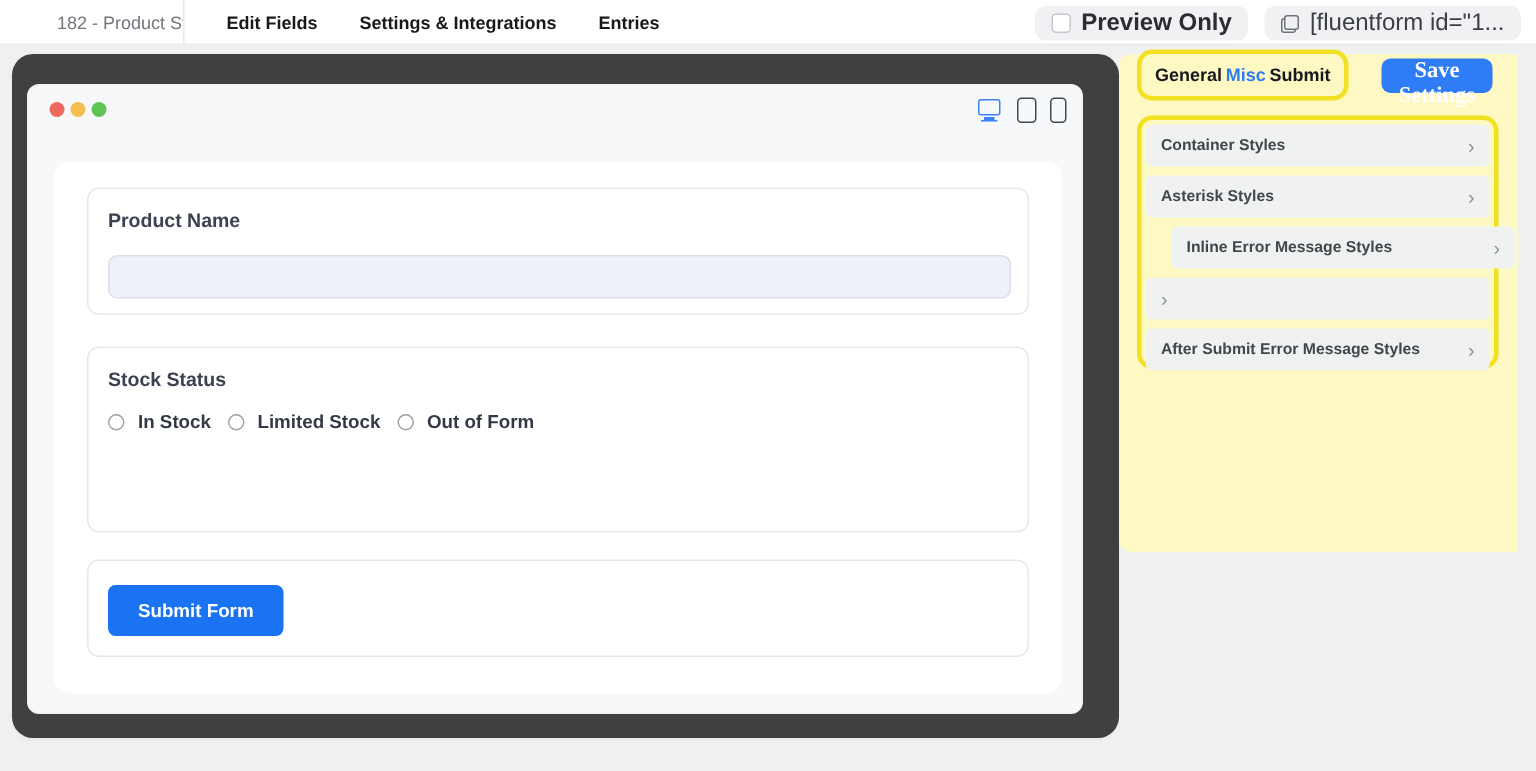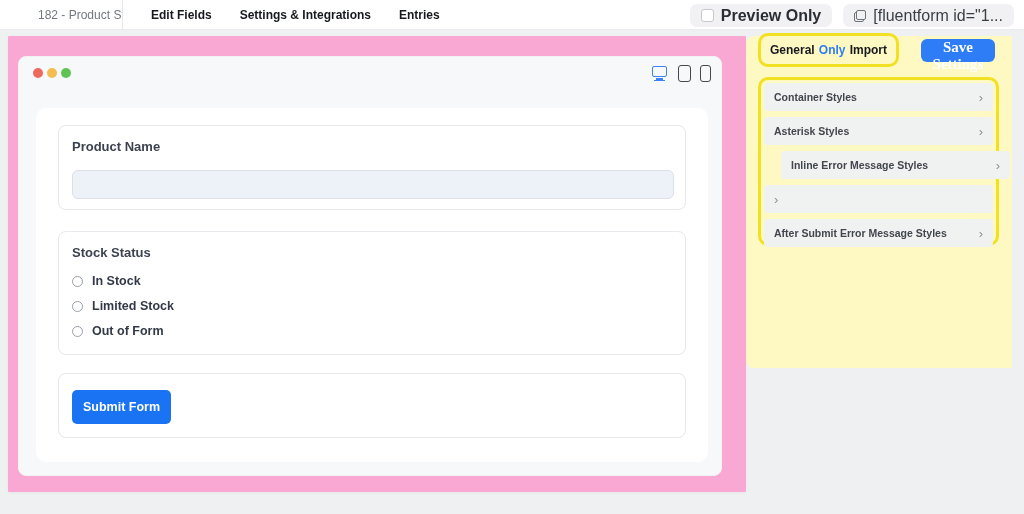--- a/index.html
+++ b/index.html
@@ -47,21 +47,21 @@
   }
   .copy-icon::after {
     content:""; position:absolute; right:0; top:0; width:8px; height:8px;
     border:1px solid #6f747b; border-radius:2px; background:#f1f1f3;
   }
   .shortcode-pill { font-weight:normal; color:#3a3e45; }
 
   
   .main-panel {
     position:absolute; left:8px; top:36px; width:738px; height:456px;
-    background:#f9a8d4; border-radius:1px;
+    background:#404040; border-radius:14px;
     box-shadow:0 1px 3px rgba(0,0,0,0.04);
   }
   .preview-panel {
     position:absolute; left:10px; top:20px; width:704px; height:420px;
     background:#f6f8fa; border-radius:8px; border:1px solid #f0f2f4;
   }
   .preview-header {
     position:absolute; left:0; top:0; width:100%; height:32px;
     display:flex; align-items:center; padding:0 14px;
   }
@@ -101,28 +101,28 @@
   .card-submit  { top:265px; height:65px; }
   .field-label {
     position:absolute; left:13px; top:13px;
     font-size:13px; font-weight:bold; color:#3c4250;
   }
   .text-input {
     position:absolute; left:13px; top:44px; width:602px; height:29px;
     background:#edf1f8; border:1px solid #dcdfea; border-radius:6px;
     font-size:13px; padding:0 8px; color:#3c4250; outline:none;
   }
-  .radio-group { position:absolute; left:13px; top:42px; display:flex; flex-direction:column; gap:11px; }
+  .radio-group { position:absolute; left:13px; top:42px; display:flex; gap:11px; }
   .radio-row { display:flex; align-items:center; gap:9px; cursor:pointer; }
   .radio-circle {
     width:11px; height:11px; border:1px solid #9aa0a8; border-radius:50%; background:#ffffff;
   }
   .radio-label { font-size:12.5px; font-weight:bold; color:#333a46; }
   .submit-btn {
-    position:absolute; left:13px; top:16px; width:99px; height:34px;
+    position:absolute; left:13px; top:16px; width:117px; height:34px;
     background:#1a73f2; border:none; border-radius:5px;
     color:#ffffff; font-size:12.5px; font-weight:bold; cursor:pointer;
     font-family:"Liberation Sans", sans-serif;
   }
 
   
   .sidebar {
     position:absolute; left:746px; top:36px; width:266px; height:332px;
     background:#fef9c3; border-radius:8px 0 0 8px;
   }
@@ -224,22 +224,22 @@
       </div>
 
     </div>
   </div>
 </div>
 
 <div class="sidebar">
 
   <div class="sidebar-tabs-highlight">
     <span class="sidebar-tab">General</span>
-    <span class="sidebar-tab active">Only</span>
-    <span class="sidebar-tab">Import</span>
+    <span class="sidebar-tab active">Misc</span>
+    <span class="sidebar-tab">Submit</span>
   </div>
 
   <button class="save-btn">Save Settings</button>
 
   <div class="sections-highlight">
     <div class="section-row" style="top:3px;">
       <span class="section-label">Container Styles</span>
       <span class="chevron">›</span>
     </div>
     <div class="section-row" style="top:37px;">

